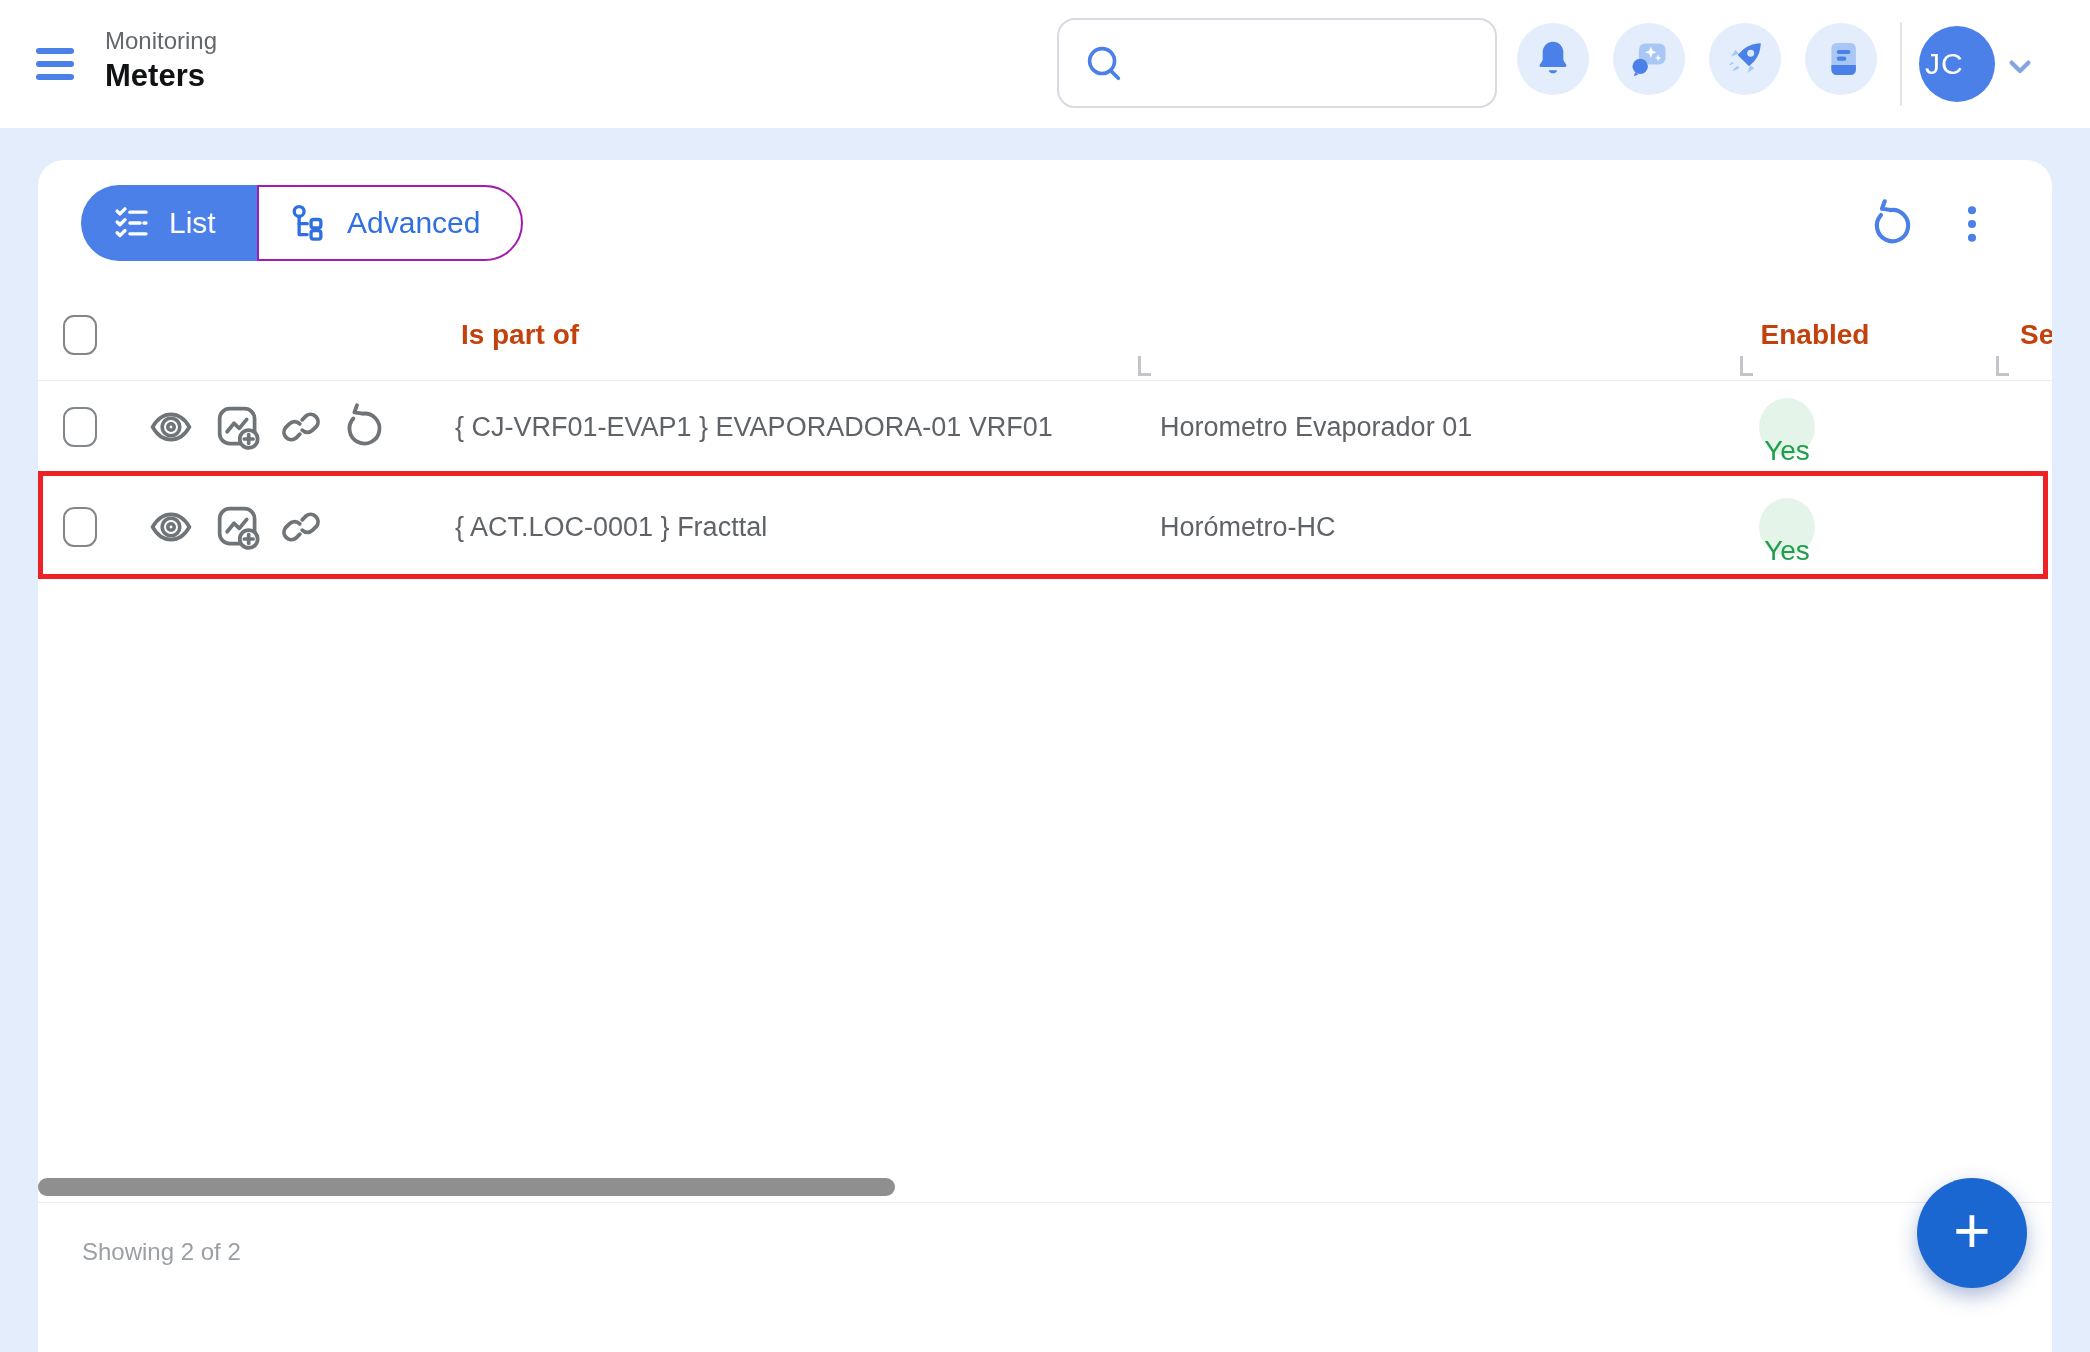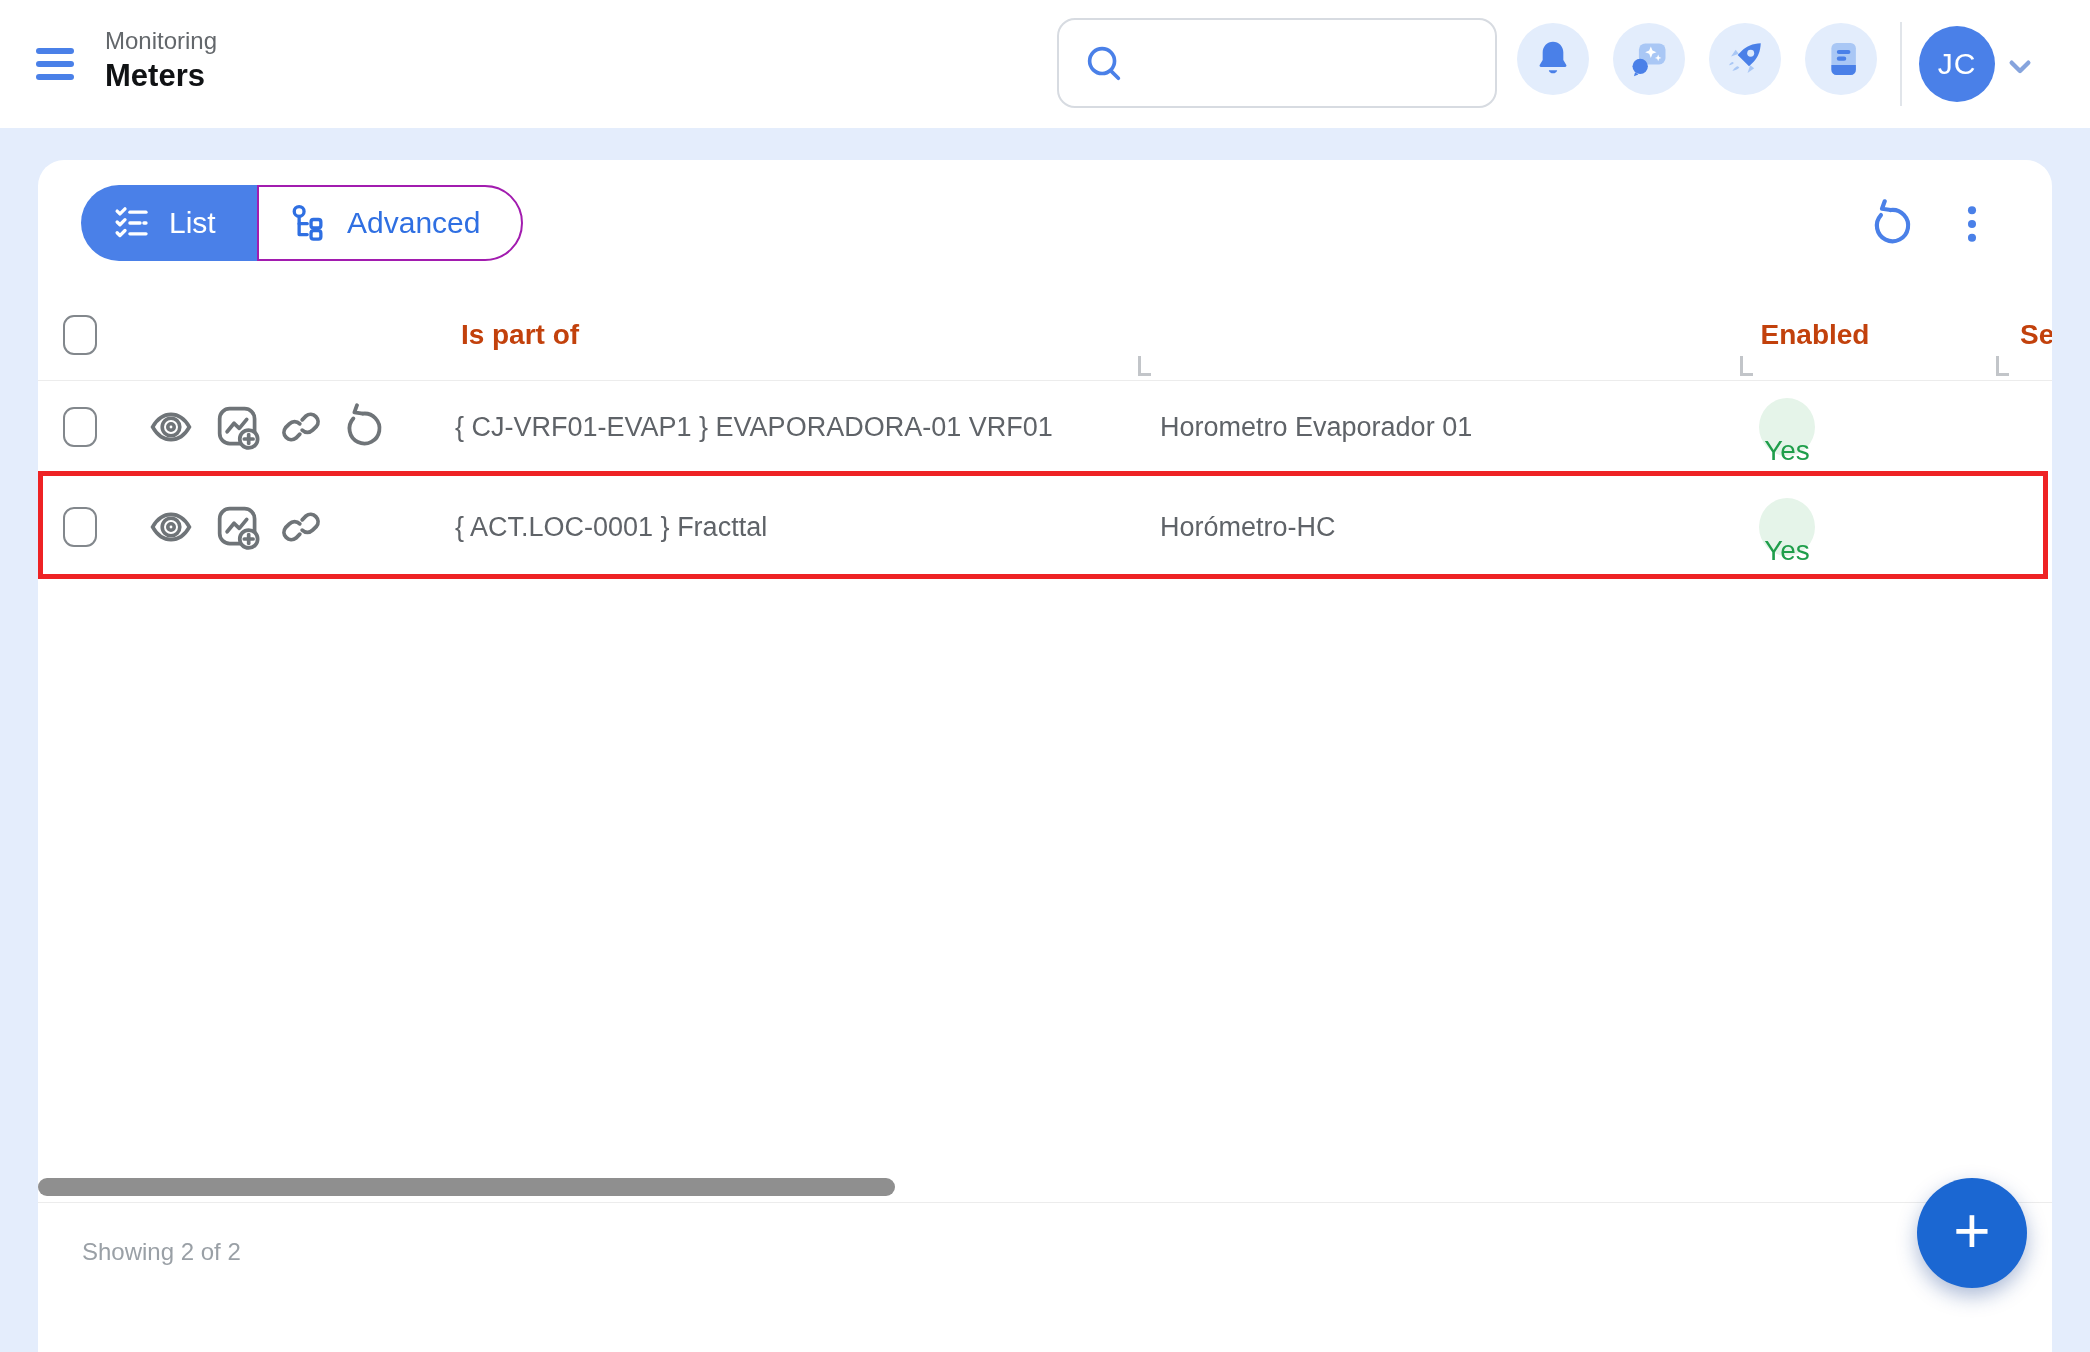--- a/index.html
+++ b/index.html
@@ -12,21 +12,21 @@
   .crumbs{position:absolute;left:105px;top:26px;}
   .crumb-top{font-size:24px;color:#63676b;line-height:30px;}
   .crumb-title{font-size:31px;font-weight:700;color:#101214;line-height:40px;}
 
   .search{position:absolute;left:1057px;top:18px;width:440px;height:90px;border:2px solid #d7dbe1;border-radius:18px;background:#fff;box-sizing:border-box;display:flex;align-items:center;}
   .search svg{margin-left:22px;flex:0 0 auto;}
   .search input{flex:1;border:none;outline:none;font-size:28px;margin:0 18px;font-family:inherit;background:transparent;color:#202124;}
 
   .iconbtn{position:absolute;top:23px;width:72px;height:72px;border-radius:50%;background:#e3edfc;border:none;cursor:pointer;display:flex;align-items:center;justify-content:center;padding:0;}
   .vdivider{position:absolute;left:1900px;top:22px;width:2px;height:84px;background:#e1e5ea;}
-  .avatar{position:absolute;left:1919px;top:26px;width:76px;height:76px;border-radius:50%;background:#4a80e8;border:none;cursor:pointer;display:flex;align-items:center;justify-content:center;}
+  .avatar{position:absolute;left:1919px;top:26px;width:76px;height:76px;border-radius:50%;background:#4a80e8;border:none;cursor:pointer;display:flex;align-items:center;}
   .avatar span{color:#fff;font-size:30px;letter-spacing:1px;}
   .chev{position:absolute;left:2000px;top:46px;width:40px;height:40px;background:none;border:none;cursor:pointer;padding:0;}
 
   
   .card{position:absolute;left:38px;top:160px;width:2014px;height:1233px;background:#ffffff;border-radius:26px;overflow:hidden;}
 
   
   .toggle{position:absolute;left:43px;top:25px;height:76px;display:flex;}
   .seg{display:flex;align-items:center;border:none;cursor:pointer;font-family:inherit;font-size:30px;padding:0 34px 0 30px;height:76px;box-sizing:border-box;background:#fff;}
   .seg svg{margin-right:16px;}

